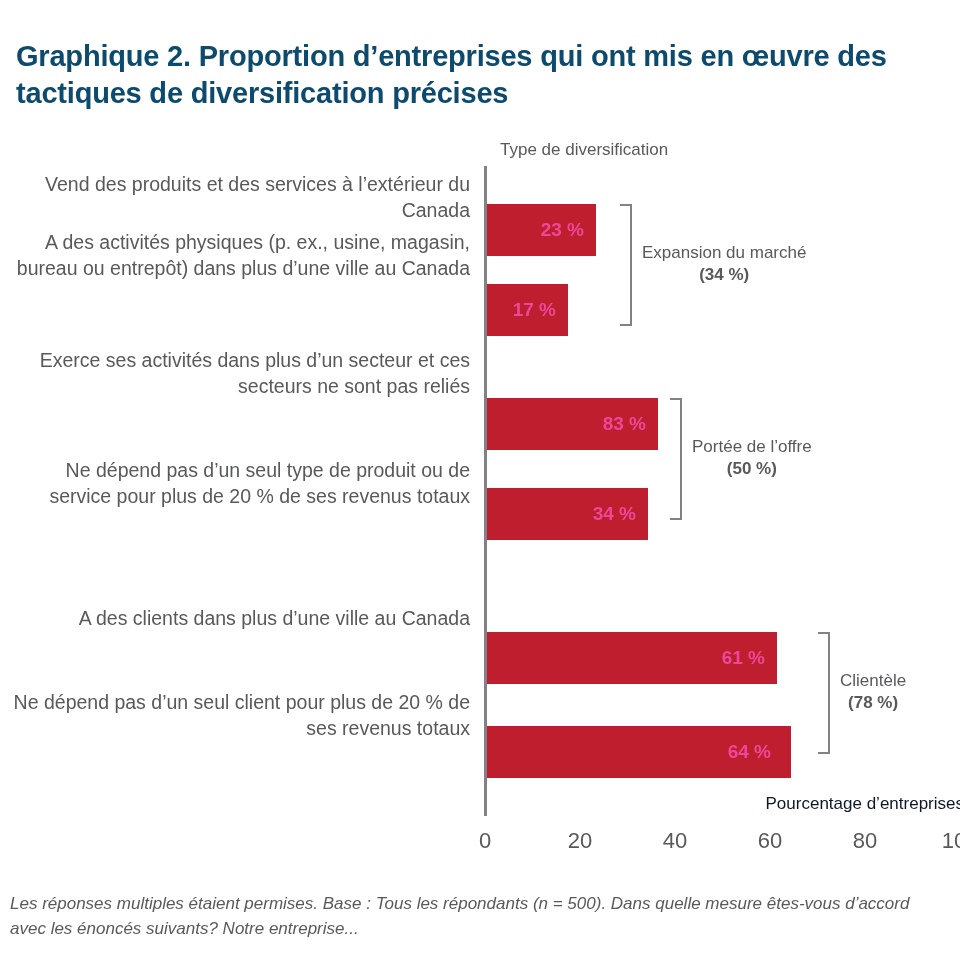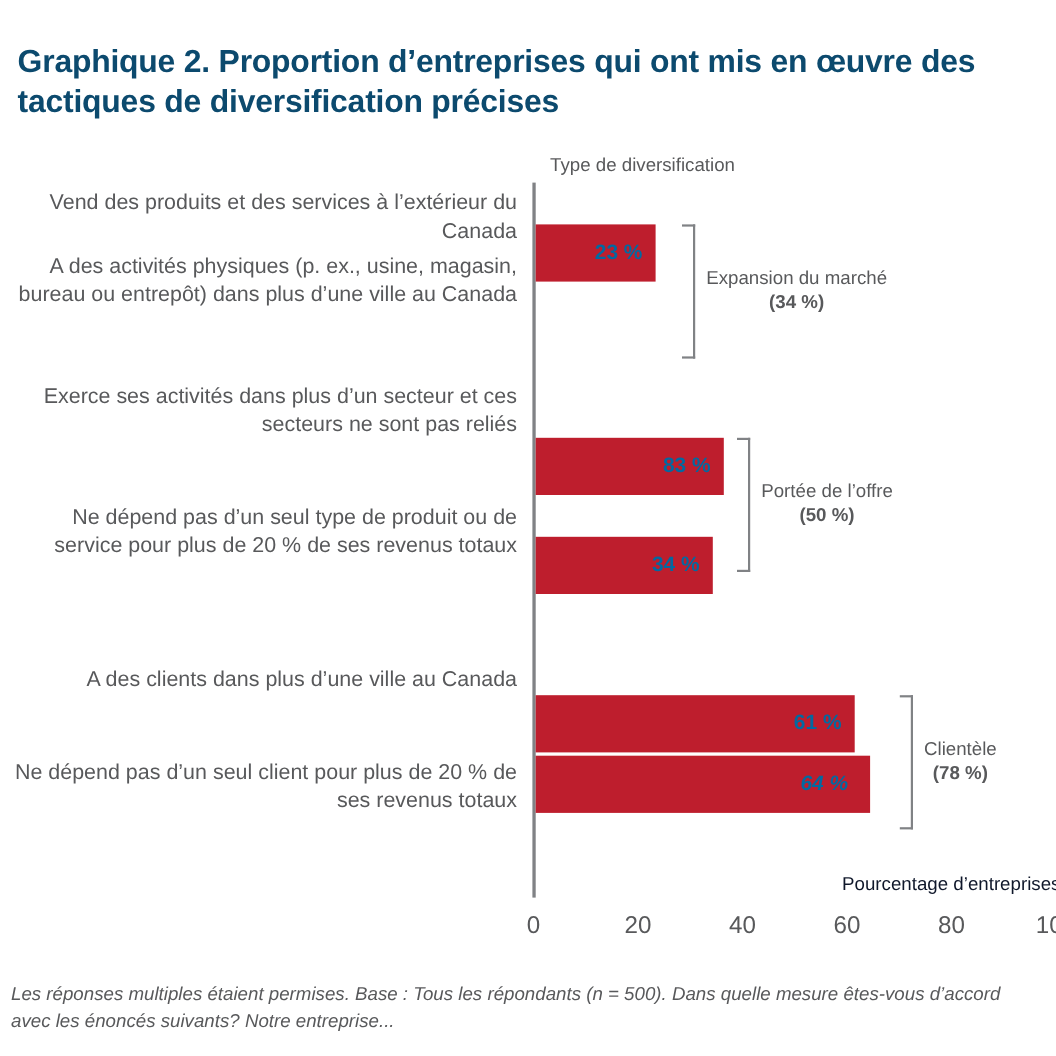--- a/index.html
+++ b/index.html
@@ -83,21 +83,21 @@
     top: 0;
     height: 52px;
     background: #be1e2d;
   }
   .bar-value {
     position: absolute;
     top: 0;
     height: 52px;
     line-height: 52px;
     right: 12px;
-    color: #0369a1;
+    color: #ec4899;
     font-size: 19px;
     font-weight: bold;
     white-space: nowrap;
   }
 
   
   .cat-label {
     position: absolute;
     right: 510px;
     width: 460px;
@@ -184,37 +184,41 @@
     <div class="cat-label" style="top: 468px;">A des clients dans plus d’une ville au Canada</div>
     <div class="cat-label" style="top: 552px;">Ne dépend pas d’un seul client pour plus de 20 % de ses revenus totaux</div>
 
     <div class="bars">
 
       <div class="bar-row" style="top: 38px; width: 109px;">
         <div class="bar" style="width: 109px;"></div>
         <div class="bar-value">23 %</div>
       </div>
 
+      <div class="bar-row" style="top: 118px; width: 81px;">
+        <div class="bar" style="width: 81px;"></div>
+        <div class="bar-value">17 %</div>
+      </div>
 
       <div class="bar-row" style="top: 232px; width: 171px;">
         <div class="bar" style="width: 171px;"></div>
         <div class="bar-value">83 %</div>
       </div>
 
       <div class="bar-row" style="top: 322px; width: 161px;">
         <div class="bar" style="width: 161px;"></div>
         <div class="bar-value">34 %</div>
       </div>
 
       <div class="bar-row" style="top: 466px; width: 290px;">
         <div class="bar" style="width: 290px;"></div>
         <div class="bar-value">61 %</div>
       </div>
 
-      <div class="bar-row" style="top: 521px; width: 296px; font-style: italic;">
+      <div class="bar-row" style="top: 560px; width: 296px;">
         <div class="bar" style="width: 304px;"></div>
         <div class="bar-value">64 %</div>
       </div>
 
     </div>
 
     <div class="bracket" style="left: 600px; top: 66px; height: 122px;"></div>
     <div class="group-label" style="left: 622px; top: 104px;">
       <span>Expansion du marché</span><br>
       <b>(34 %)</b>

